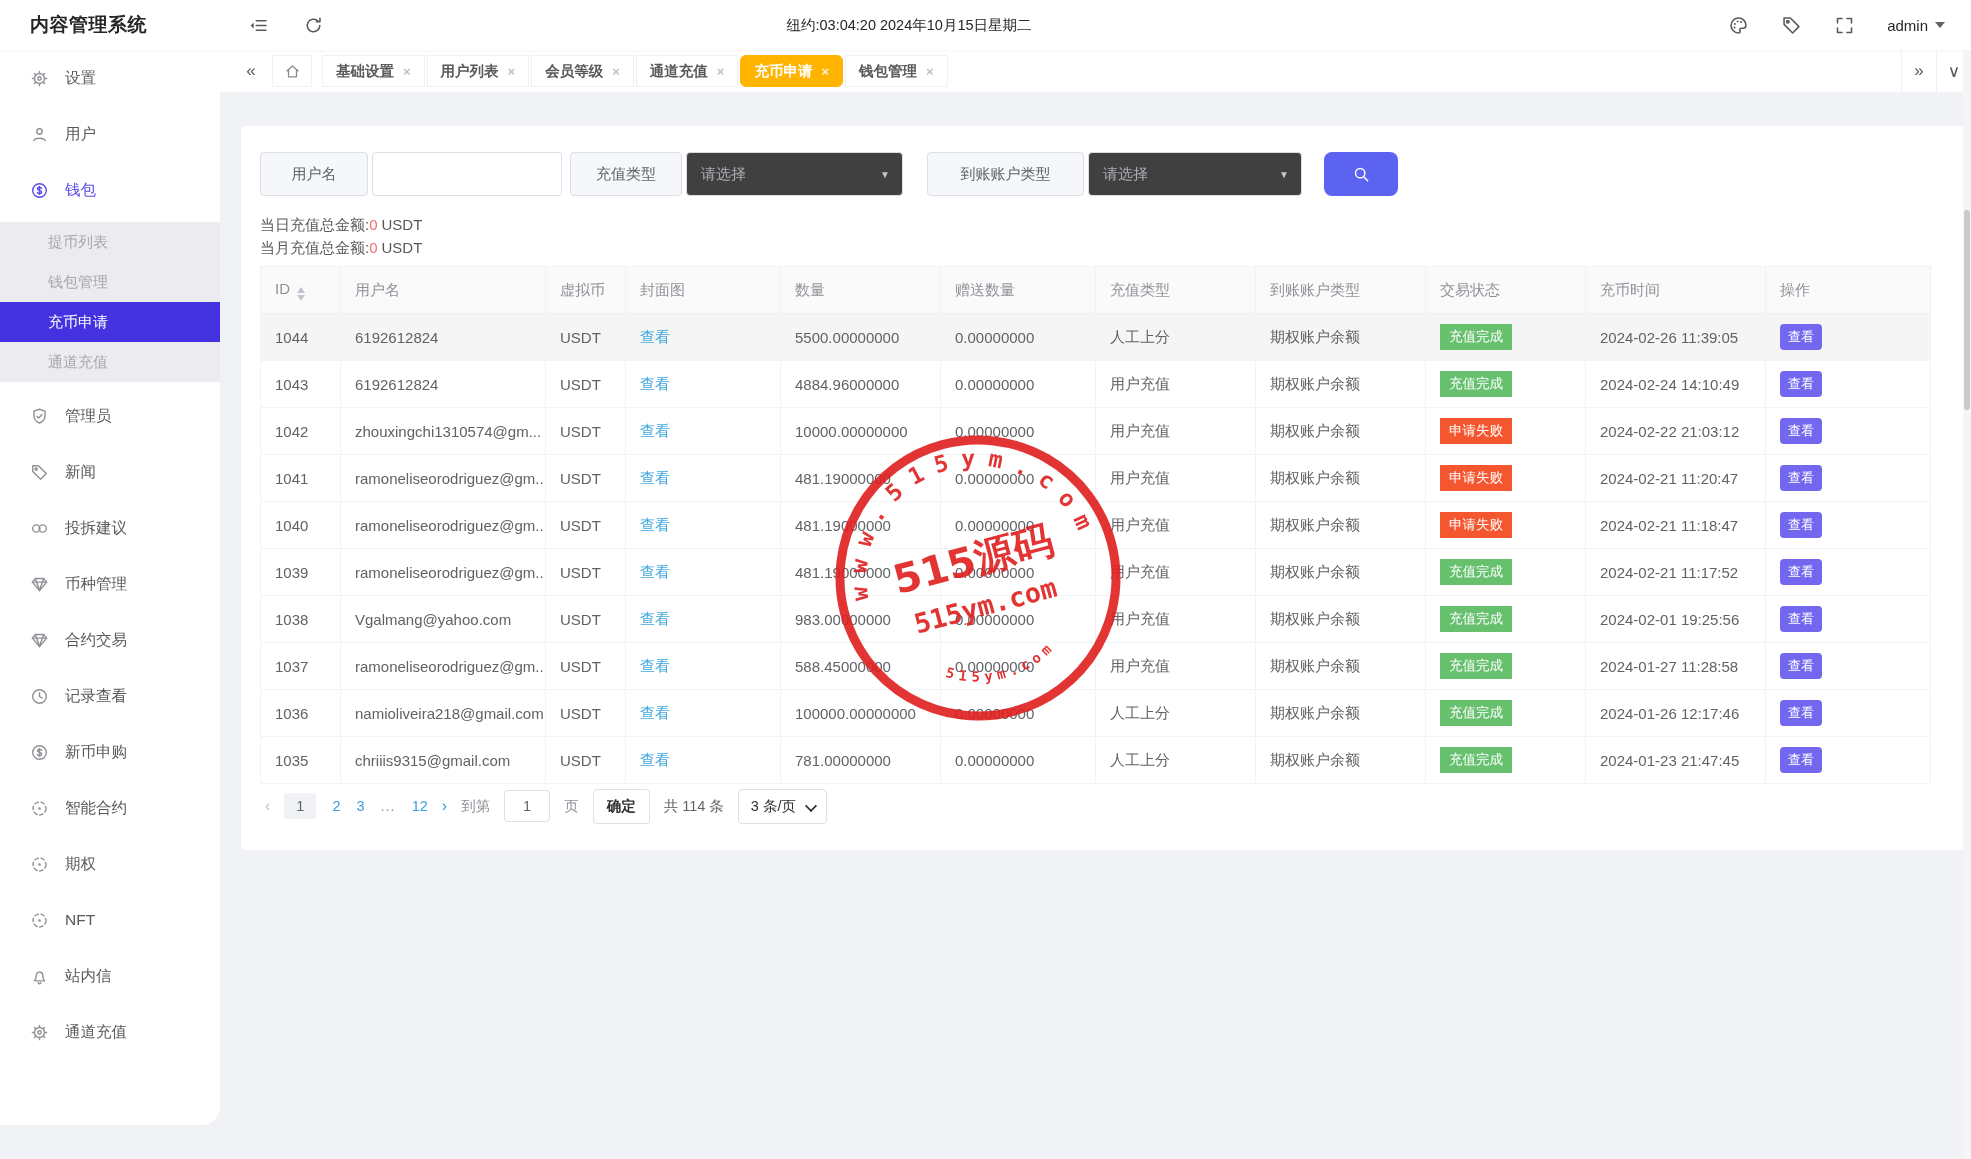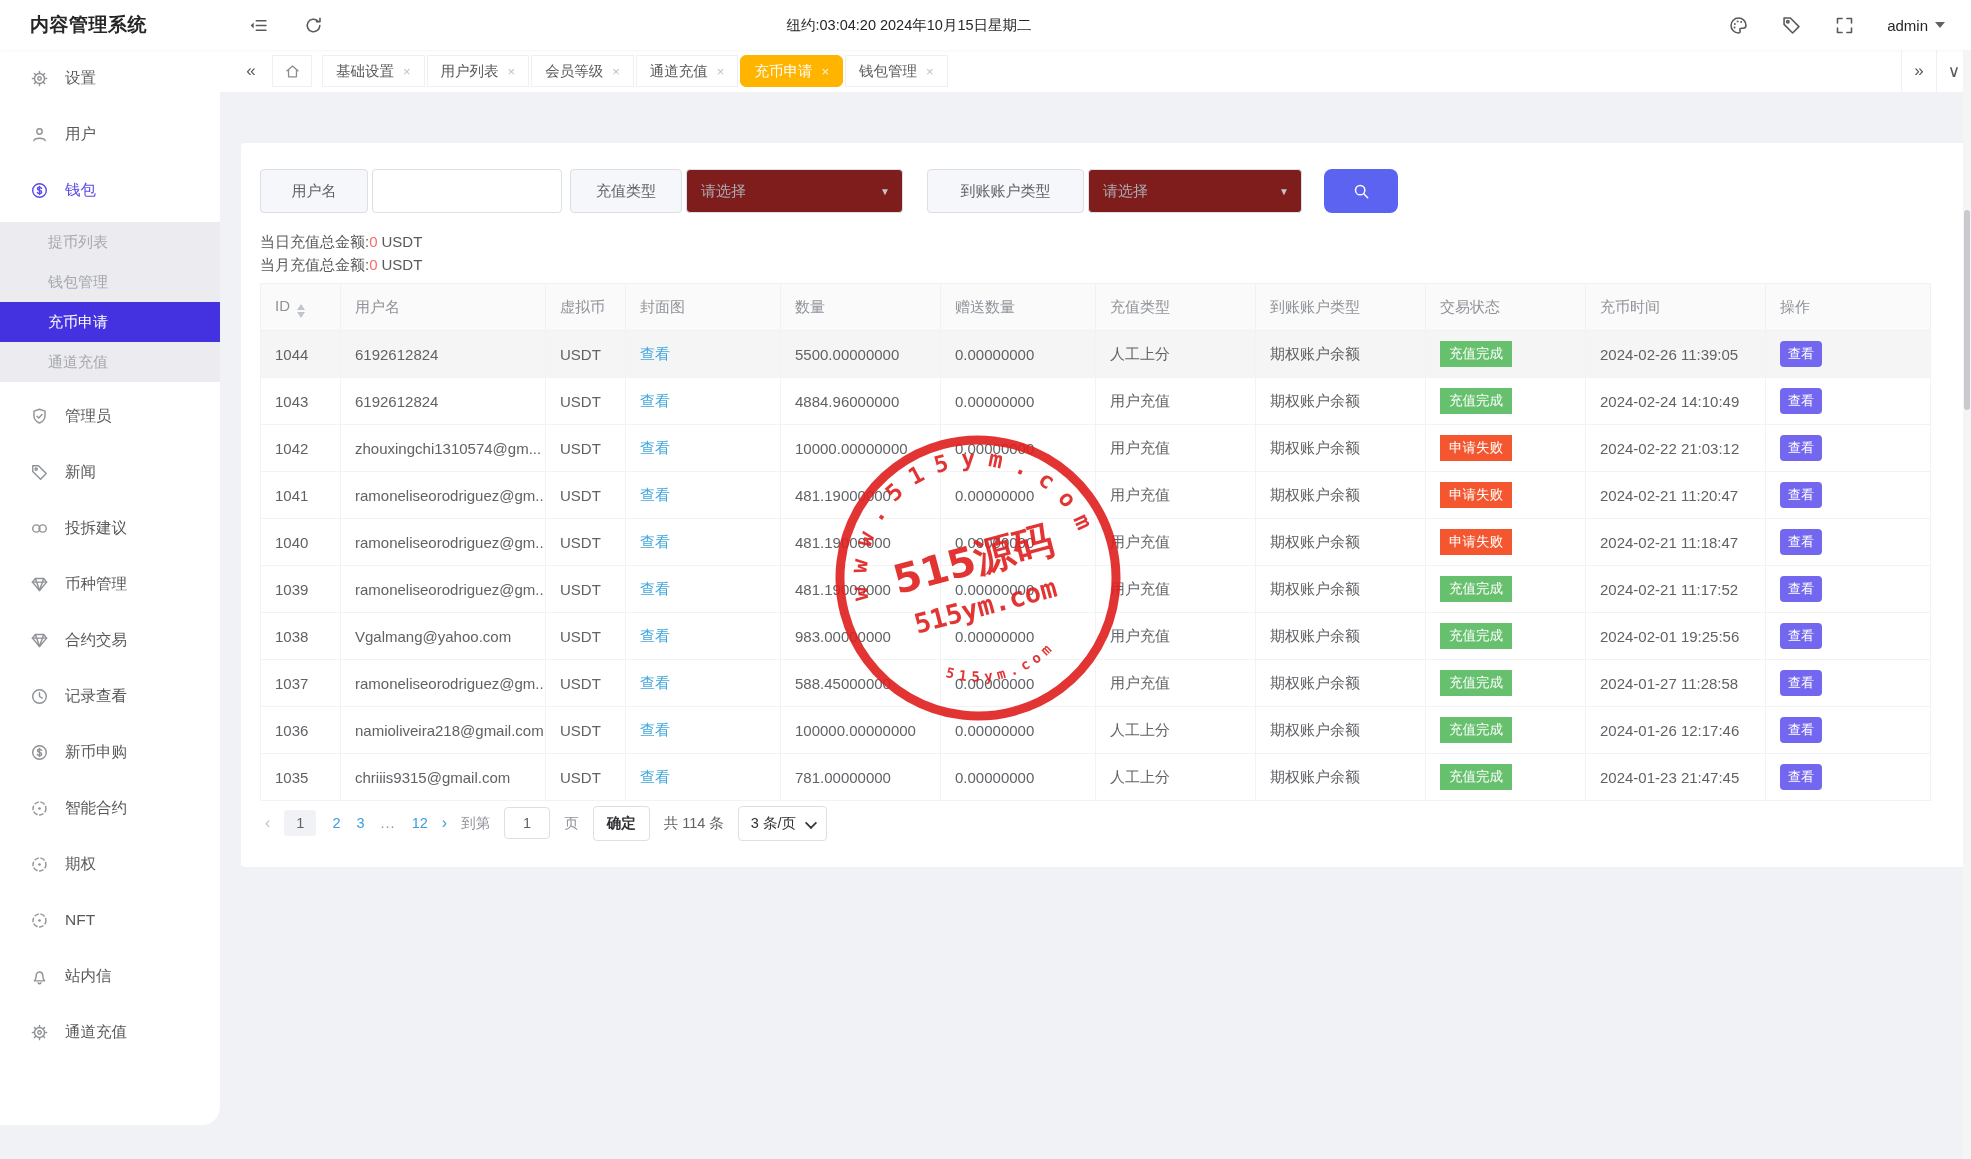--- a/index.html
+++ b/index.html
@@ -36,37 +36,37 @@
   .submenu{background:#ebebf0;margin:4px 0 6px;}
   .sub-item{height:40px;line-height:40px;padding-left:48px;font-size:15px;color:#a6a9ad;cursor:pointer;}
   .sub-item.active{background:var(--side-active);color:#fff;}
 
   
   .tabstrip{position:absolute;top:50px;left:220px;right:0;height:42px;background:#fff;display:flex;align-items:center;padding-left:14px;z-index:3;}
   .strip-btn{width:34px;height:42px;display:flex;align-items:center;justify-content:center;color:#595959;font-size:17px;cursor:pointer;}
   .home-chip{width:38px;height:30px;border:1px solid #f0f0f0;display:flex;align-items:center;justify-content:center;margin:0 10px 0 4px;cursor:pointer;background:#fff;}
   .home-chip .hi{width:17px;height:17px;color:#8c8c8c;}
   .tabs{display:flex;align-items:center;}
-  .tab{height:30px;display:flex;align-items:center;gap:9px;padding:0 13px;background:#fff;border:1px solid #f0f0f0;color:#595959;font-size:14.5px;margin-right:2px;cursor:pointer;white-space:nowrap;}
+  .tab{height:30px;display:flex;align-items:center;gap:9px;padding:0 13px;background:#fff;border:1px solid #f0f0f0;color:#595959;font-size:14.5px;margin-right:2px;cursor:pointer;white-space:nowrap;font-weight:bold;}
   .tab .x{color:#bfbfbf;font-size:13px;line-height:1;}
   .tab.active{background:var(--tab-active);border-color:var(--tab-active);color:#fff;border-radius:6px;}
   .tab.active .x{color:rgba(255,255,255,.85);}
   .strip-right{margin-left:auto;display:flex;align-items:stretch;}
   .strip-right .strip-btn{border-left:1px solid #f0f0f0;}
 
   
   .content{position:absolute;top:92px;left:220px;right:0;bottom:0;background:#f0f2f5;border-top-left-radius:16px;z-index:2;}
-  .card{position:absolute;left:21px;top:51px;width:1689px;height:724px;background:#fff;border-radius:4px;padding-left:36px;}
+  .card{position:absolute;left:21px;top:34px;width:1689px;height:724px;background:#fff;border-radius:4px;padding-left:36px;}
 
   
   .filters{position:absolute;left:19px;top:26px;height:44px;display:flex;align-items:center;}
   .chip{height:44px;box-sizing:border-box;display:flex;align-items:center;justify-content:center;background:#f5f7fa;border:1px solid #dcdfe6;border-radius:4px;color:#606266;font-size:15px;}
   .chip.w1{width:108px;} .chip.w2{width:112px;margin-left:8px;} .chip.w3{width:157px;margin-left:24px;}
   .f-input{width:190px;height:44px;box-sizing:border-box;border:1px solid #dcdfe6;border-radius:4px;margin-left:4px;padding:0 12px;font-size:15px;color:#606266;outline:none;background:#fff;}
-  .select{position:relative;height:44px;box-sizing:border-box;border:1px solid #dcdfe6;border-radius:4px;background:#7f1d1d;display:flex;align-items:center;padding:0 30px 0 14px;font-size:15px;color:#a8abb2;margin-left:4px;cursor:pointer;}
+  .select{position:relative;height:44px;box-sizing:border-box;border:1px solid #dcdfe6;border-radius:4px;background:#404040;display:flex;align-items:center;padding:0 30px 0 14px;font-size:15px;color:#a8abb2;margin-left:4px;cursor:pointer;}
   .select.s1{width:217px;} .select.s2{width:214px;}
   .select .sel-caret{position:absolute;right:12px;font-size:10px;color:#c0c4cc;}
   .search-btn{width:74px;height:44px;margin-left:22px;background:var(--accent);border:none;border-radius:8px;display:flex;align-items:center;justify-content:center;cursor:pointer;}
   .search-btn .si{width:20px;height:20px;color:#fff;}
 
   
   .stats{position:absolute;left:19px;top:88px;font-size:15px;color:#595959;}
   .stat-line{line-height:22.5px;}
   .stat-line .red{color:var(--stat-value);}
   .stat-line .unit{margin-left:4px;}

